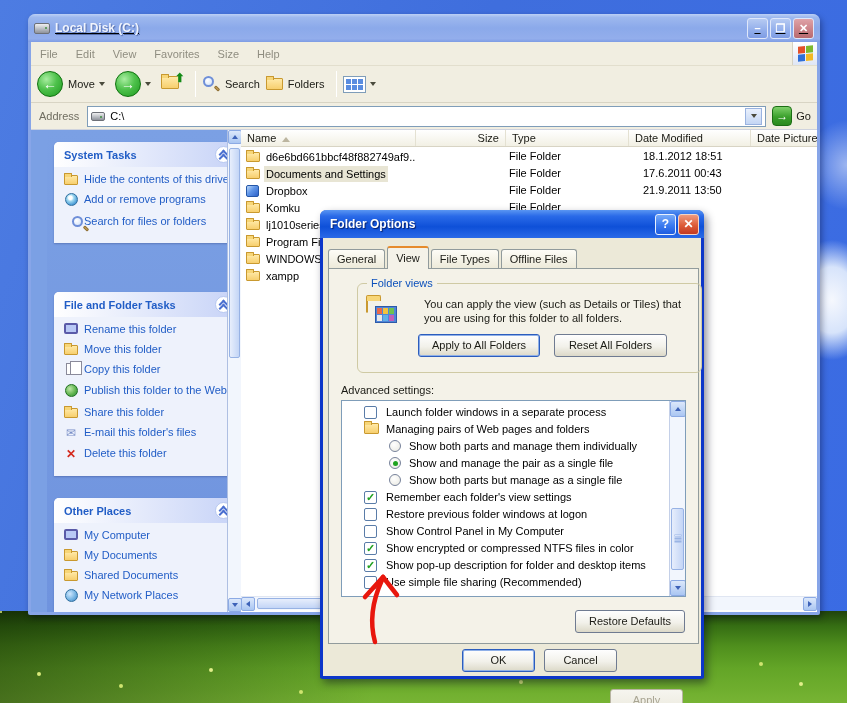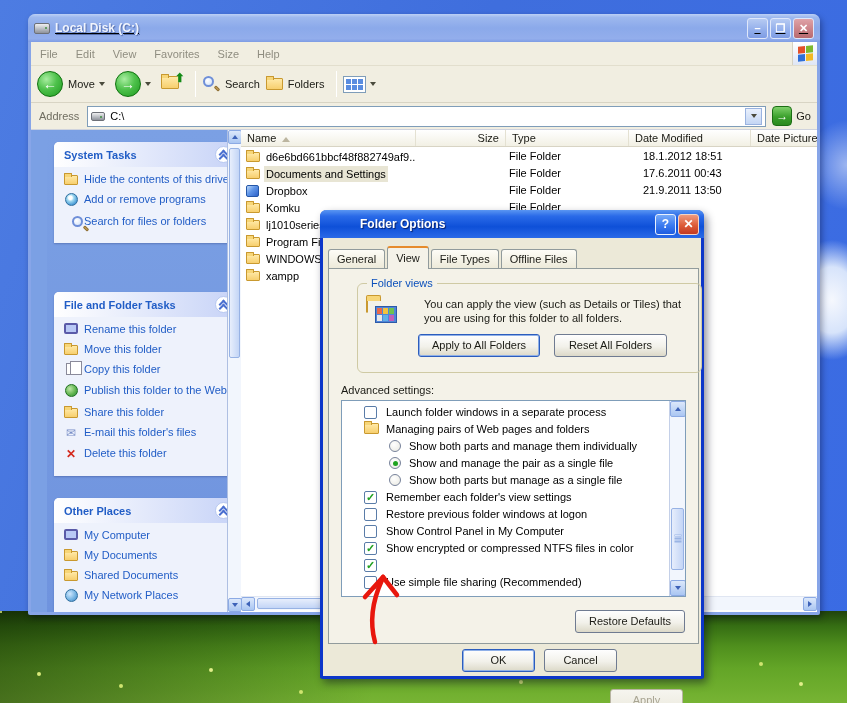--- a/index.html
+++ b/index.html
@@ -153,21 +153,21 @@
   .h-thumb { position:absolute; left:16px; top:1px; width:74px; height:11px; border-radius:2px;
              background:linear-gradient(180deg,#e7eefc,#c3d5f6); border:1px solid #97b2e4; }
 
   
   #dialog { position:absolute; left:320px; top:210px; width:384px; height:469px;
             background:#ece9d8; border:3px solid #0c36c9; border-top:none; border-radius:7px 7px 3px 3px;
             box-shadow:3px 4px 9px rgba(0,0,30,.45); }
   .d-title { position:absolute; left:-3px; top:0; width:384px; height:28px; border-radius:6px 6px 0 0;
              background:linear-gradient(180deg,#5a96f2 0%,#2a6ae8 22%,#0e50d8 60%,#2a6ae8 100%);
              display:flex; align-items:center; padding:0 5px 0 10px; }
-  .d-title-text { color:#fff; font-weight:bold; font-size:12px; text-shadow:1px 1px 1px rgba(0,10,60,.7); flex:1;margin-left:30px; }
+  .d-title-text { color:#fff; font-weight:bold; font-size:12px; text-shadow:1px 1px 1px rgba(0,10,60,.7); flex:1; }
   .d-btn { width:21px; height:21px; margin-left:2px; border-radius:3px; border:1px solid #e8f0fd;
            color:#fff; font-weight:bold; font-size:12px; line-height:18px; text-align:center;
            background:linear-gradient(180deg,#77aaf8 0%,#3a7af0 55%,#1e5ce0 100%); }
   .d-btn.close { background:linear-gradient(180deg,#ef9a7e 0%,#dd5c38 55%,#c23a22 100%); border-color:#f4d4c4; }
 
   .tabs { position:absolute; left:5px; top:36px; display:flex; align-items:flex-end; }
   .tab { height:20px; padding:3px 8px 0 8px; margin-right:2px; background:linear-gradient(180deg,#fdfcf6,#ece9d8);
          border:1px solid #919b9c; border-bottom:none; border-radius:3px 3px 0 0; color:#1a1a14; }
   .tab.active { height:23px; padding-top:4px; background:#f4f2e8; border-top:2px solid #e68b2c; position:relative; z-index:2; }
 
@@ -586,20 +586,21 @@
           <div class="lb-row ind0">
             <span class="lb-ctl cb"></span>
             <span class="lb-label">Show Control Panel in My Computer</span>
           </div>
           <div class="lb-row ind0">
             <span class="lb-ctl cb checked"></span>
             <span class="lb-label">Show encrypted or compressed NTFS files in color</span>
           </div>
           <div class="lb-row ind0">
             <span class="lb-ctl cb checked"></span>
+            <span class="lb-label">Show pop-up description for folder and desktop items</span>
           </div>
           <div class="lb-row ind0">
             <span class="lb-ctl cb"></span>
             <span class="lb-label">Use simple file sharing (Recommended)</span>
           </div>
         </div>
         <div class="lb-scroll">
           <div class="sb-btn" style="top:0;">
               <span class="tri-up"></span>
             </div>

